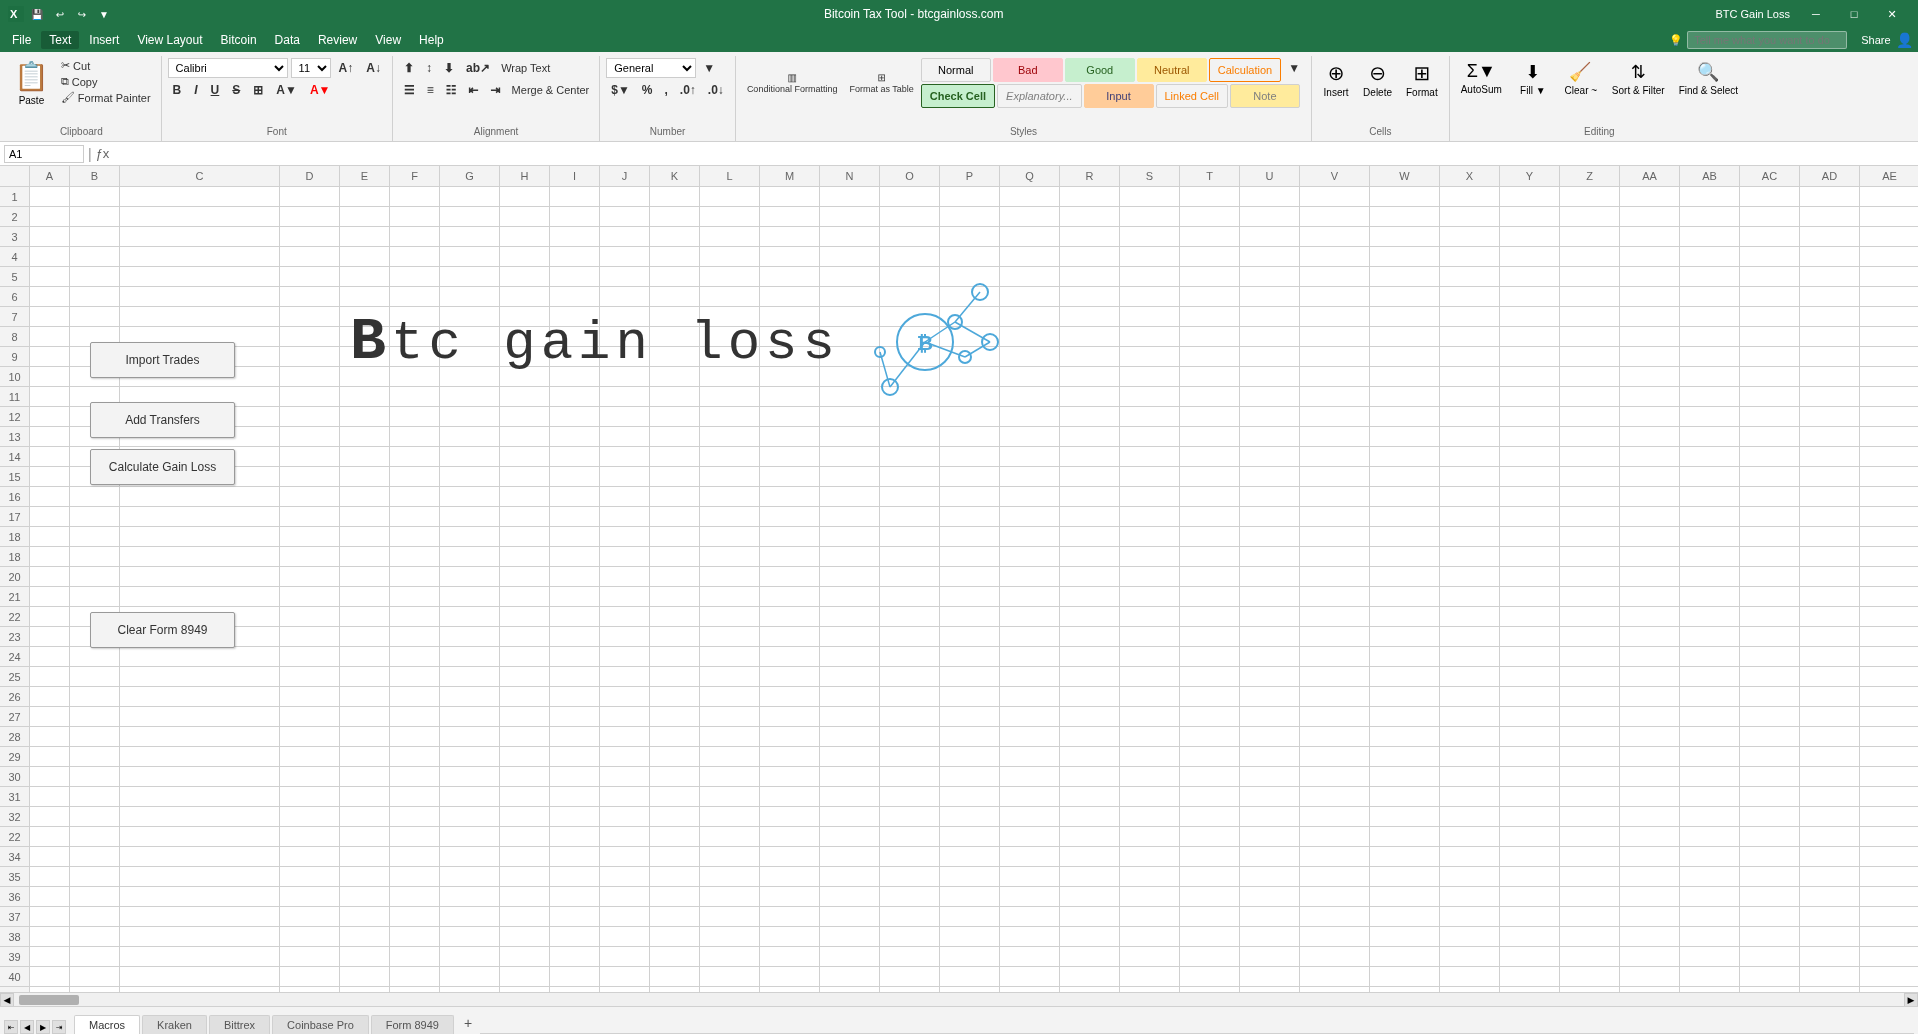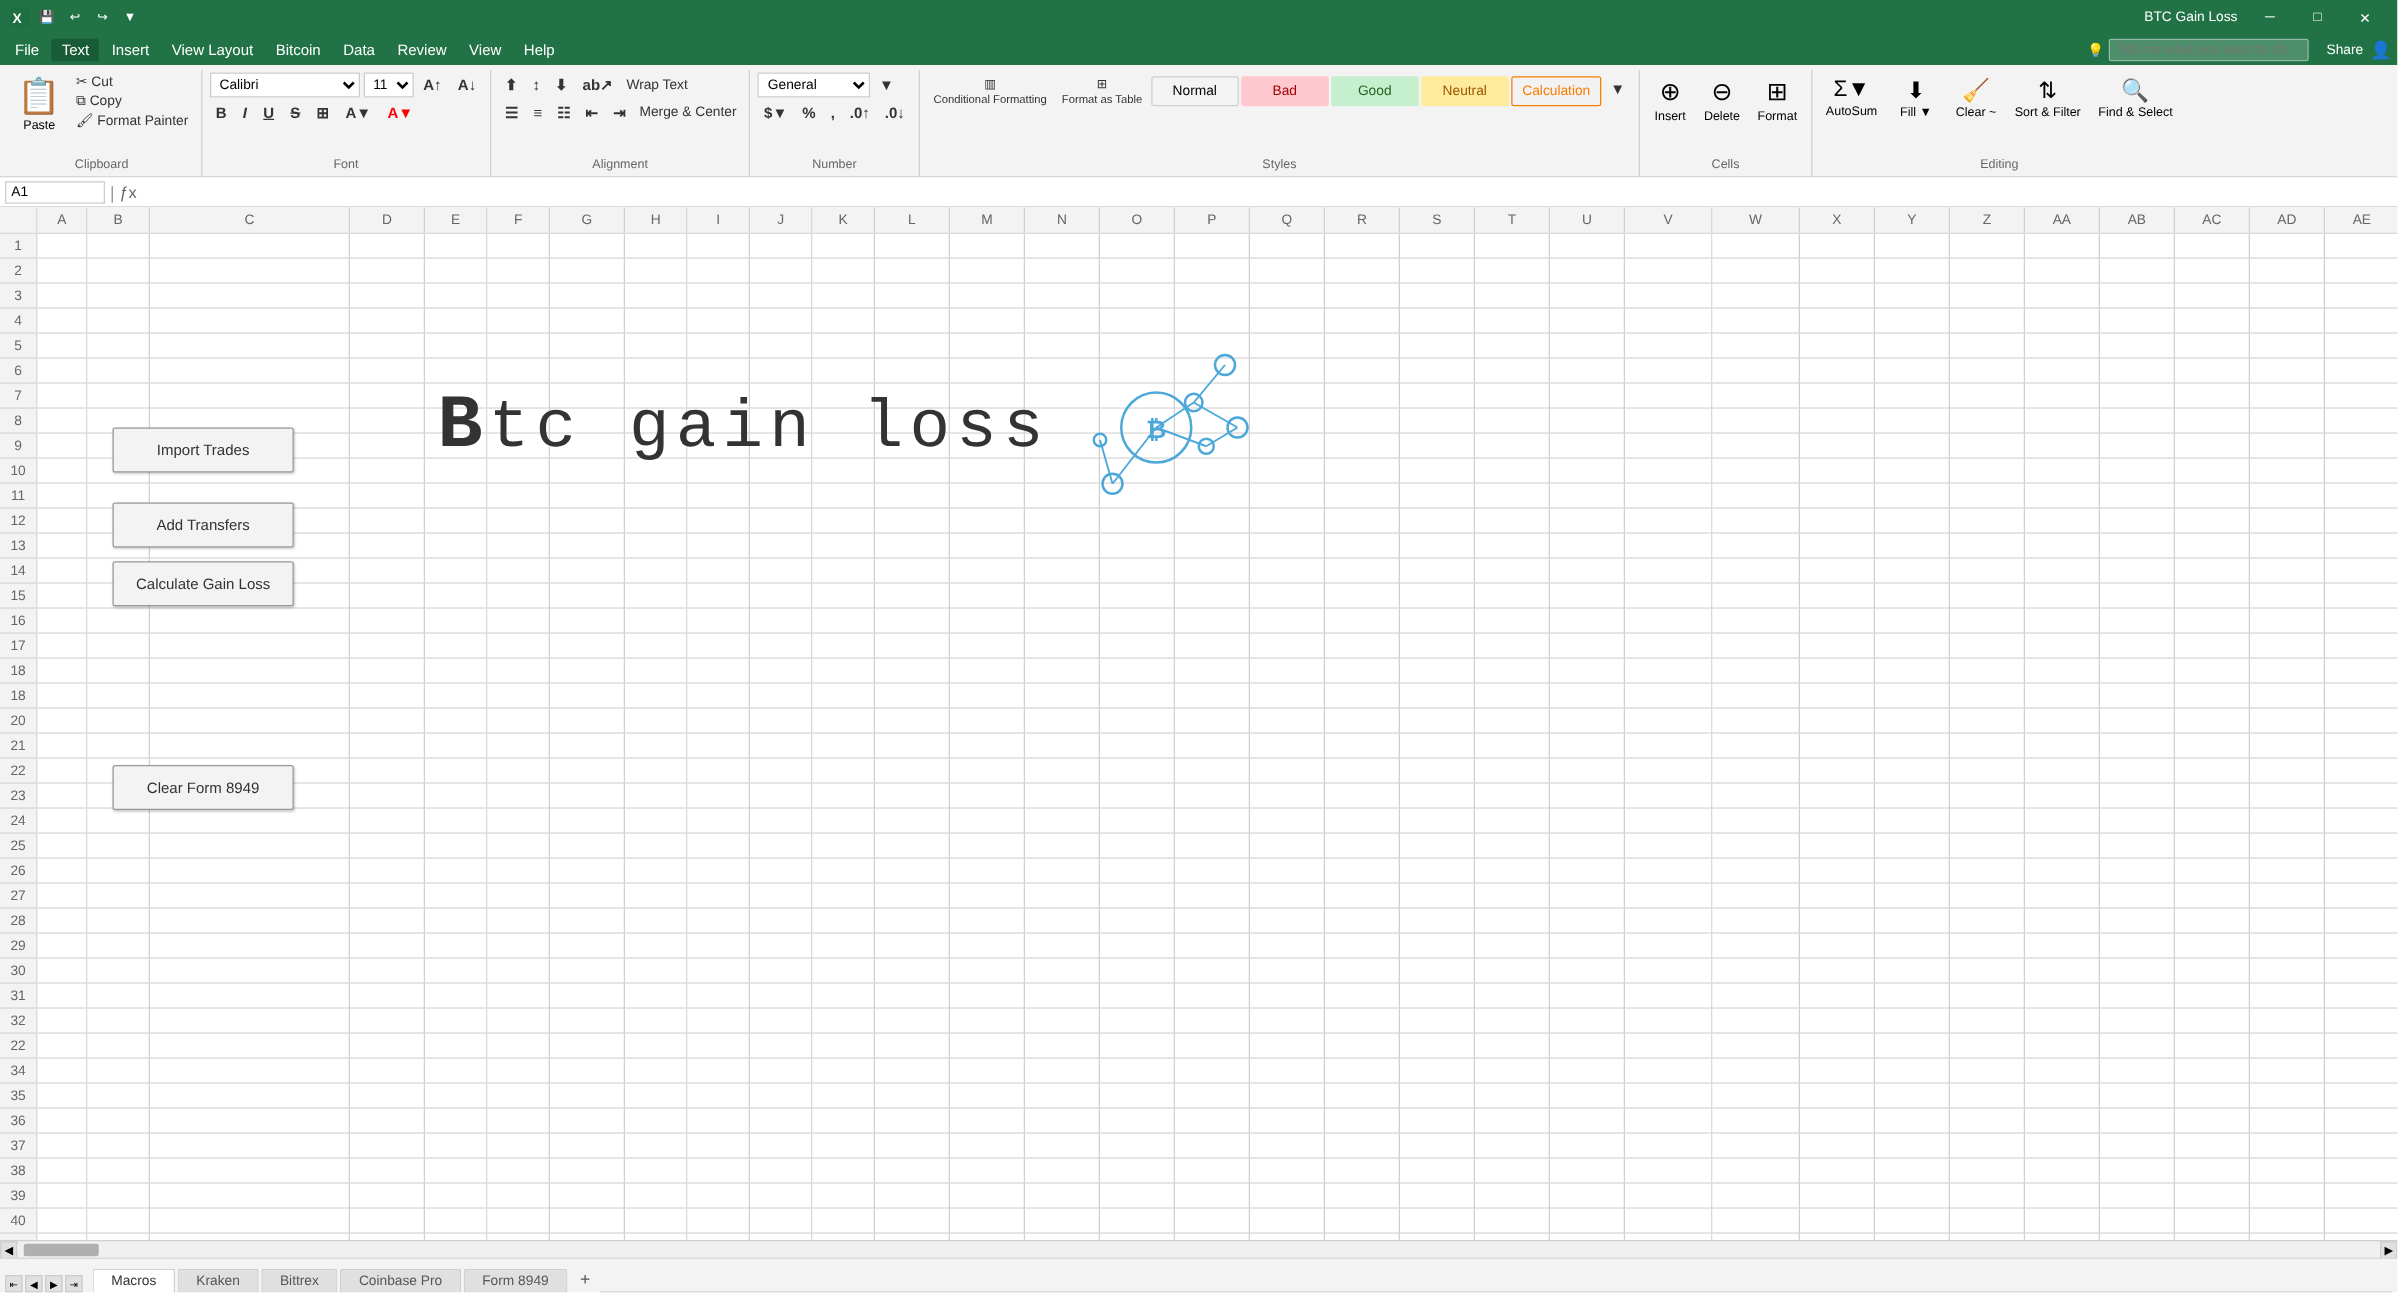--- a/index.html
+++ b/index.html
@@ -422,20 +422,21 @@
       <svg width="16" height="16" viewBox="0 0 16 16">
         <rect width="16" height="16" fill="#1d6f42" rx="1"></rect>
         <text x="2" y="12" font-size="11" fill="white" font-weight="bold">X</text>
       </svg>
     </div>
     <div class="title-bar-icon">💾</div>
     <div class="title-bar-icon">↩</div>
     <div class="title-bar-icon">↪</div>
     <div class="title-bar-icon">▼</div>
   </div>
+  <div class="title-bar-title">Bitcoin Tax Tool - btcgainloss.com</div>
   <div style="display:flex;align-items:center;gap:8px;">
     <span style="font-size:11px;color:white;">BTC Gain Loss</span>
     <div class="title-bar-winbtns">
       <div class="title-bar-winbtn">─</div>
       <div class="title-bar-winbtn">□</div>
       <div class="title-bar-winbtn close">✕</div>
     </div>
   </div>
 </div>
 
@@ -573,20 +574,27 @@
             <span style="font-size:9px;text-align:center;line-height:1.1;">Format as Table</span>
           </div>
           <div style="display:flex;flex-direction:column;gap:2px;">
             <div style="display:flex;gap:2px;">
               <div class="style-cell style-normal">Normal</div>
               <div class="style-cell style-bad">Bad</div>
               <div class="style-cell style-good">Good</div>
               <div class="style-cell style-neutral">Neutral</div>
               <div class="style-cell style-calculation">Calculation</div>
               <button class="font-btn">▼</button>
+            </div>
+            <div style="display:flex;gap:2px;">
+              <div class="style-cell style-check-cell">Check Cell</div>
+              <div class="style-cell style-explanatory">Explanatory...</div>
+              <div class="style-cell style-input">Input</div>
+              <div class="style-cell style-linked">Linked Cell</div>
+              <div class="style-cell style-note">Note</div>
             </div>
           </div>
         </div>
       </div>
     </div>
     <div class="ribbon-group-label">Styles</div>
   </div>
 
   <div class="ribbon-group">
     <div class="ribbon-group-content">

